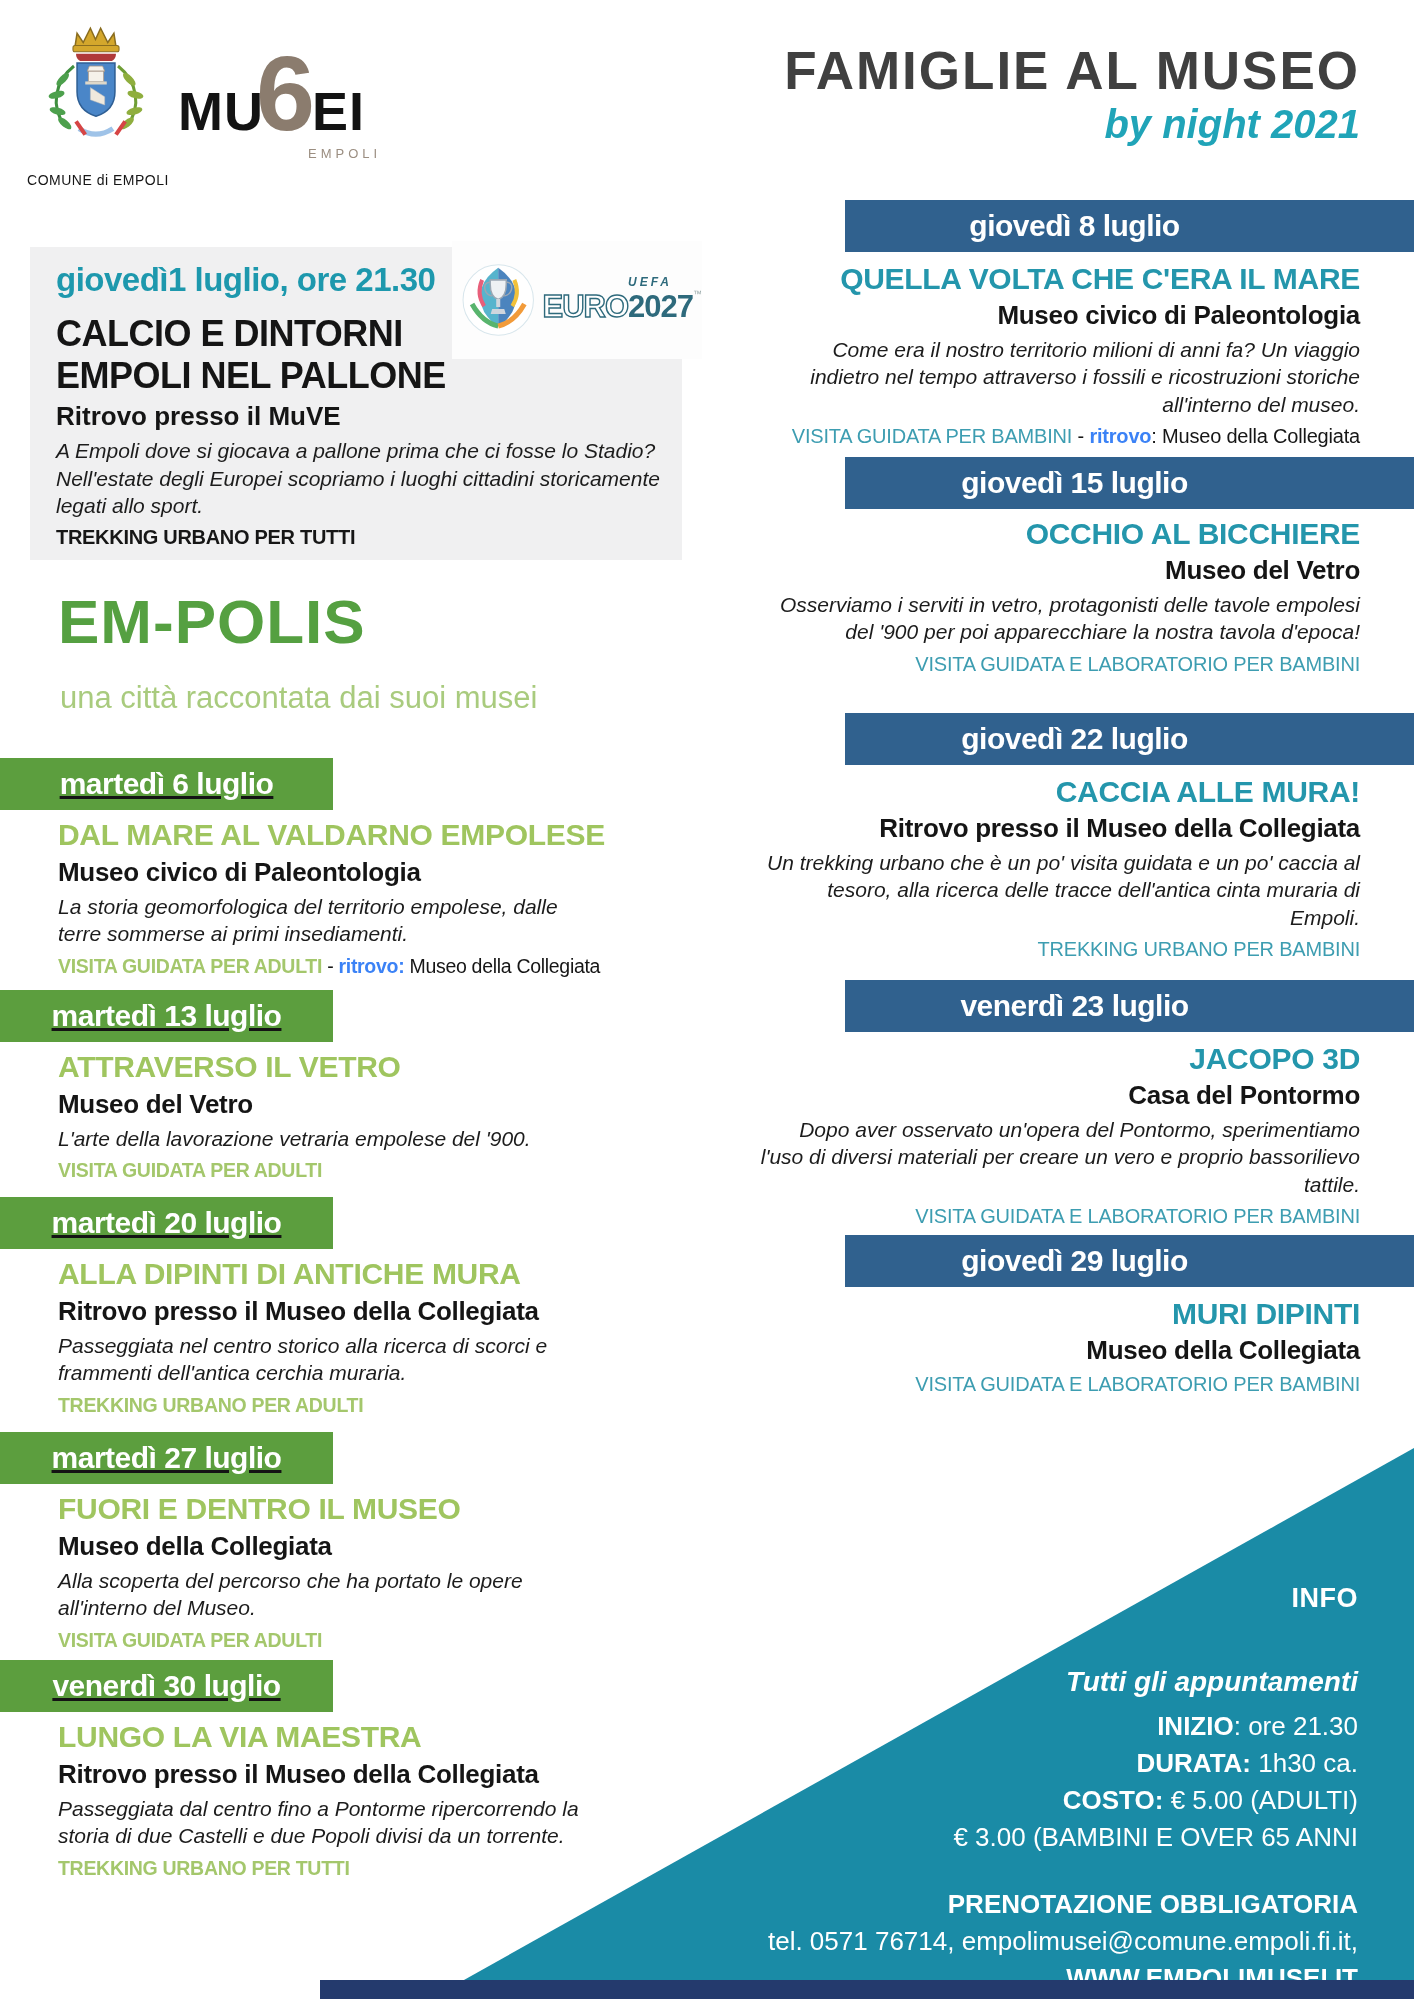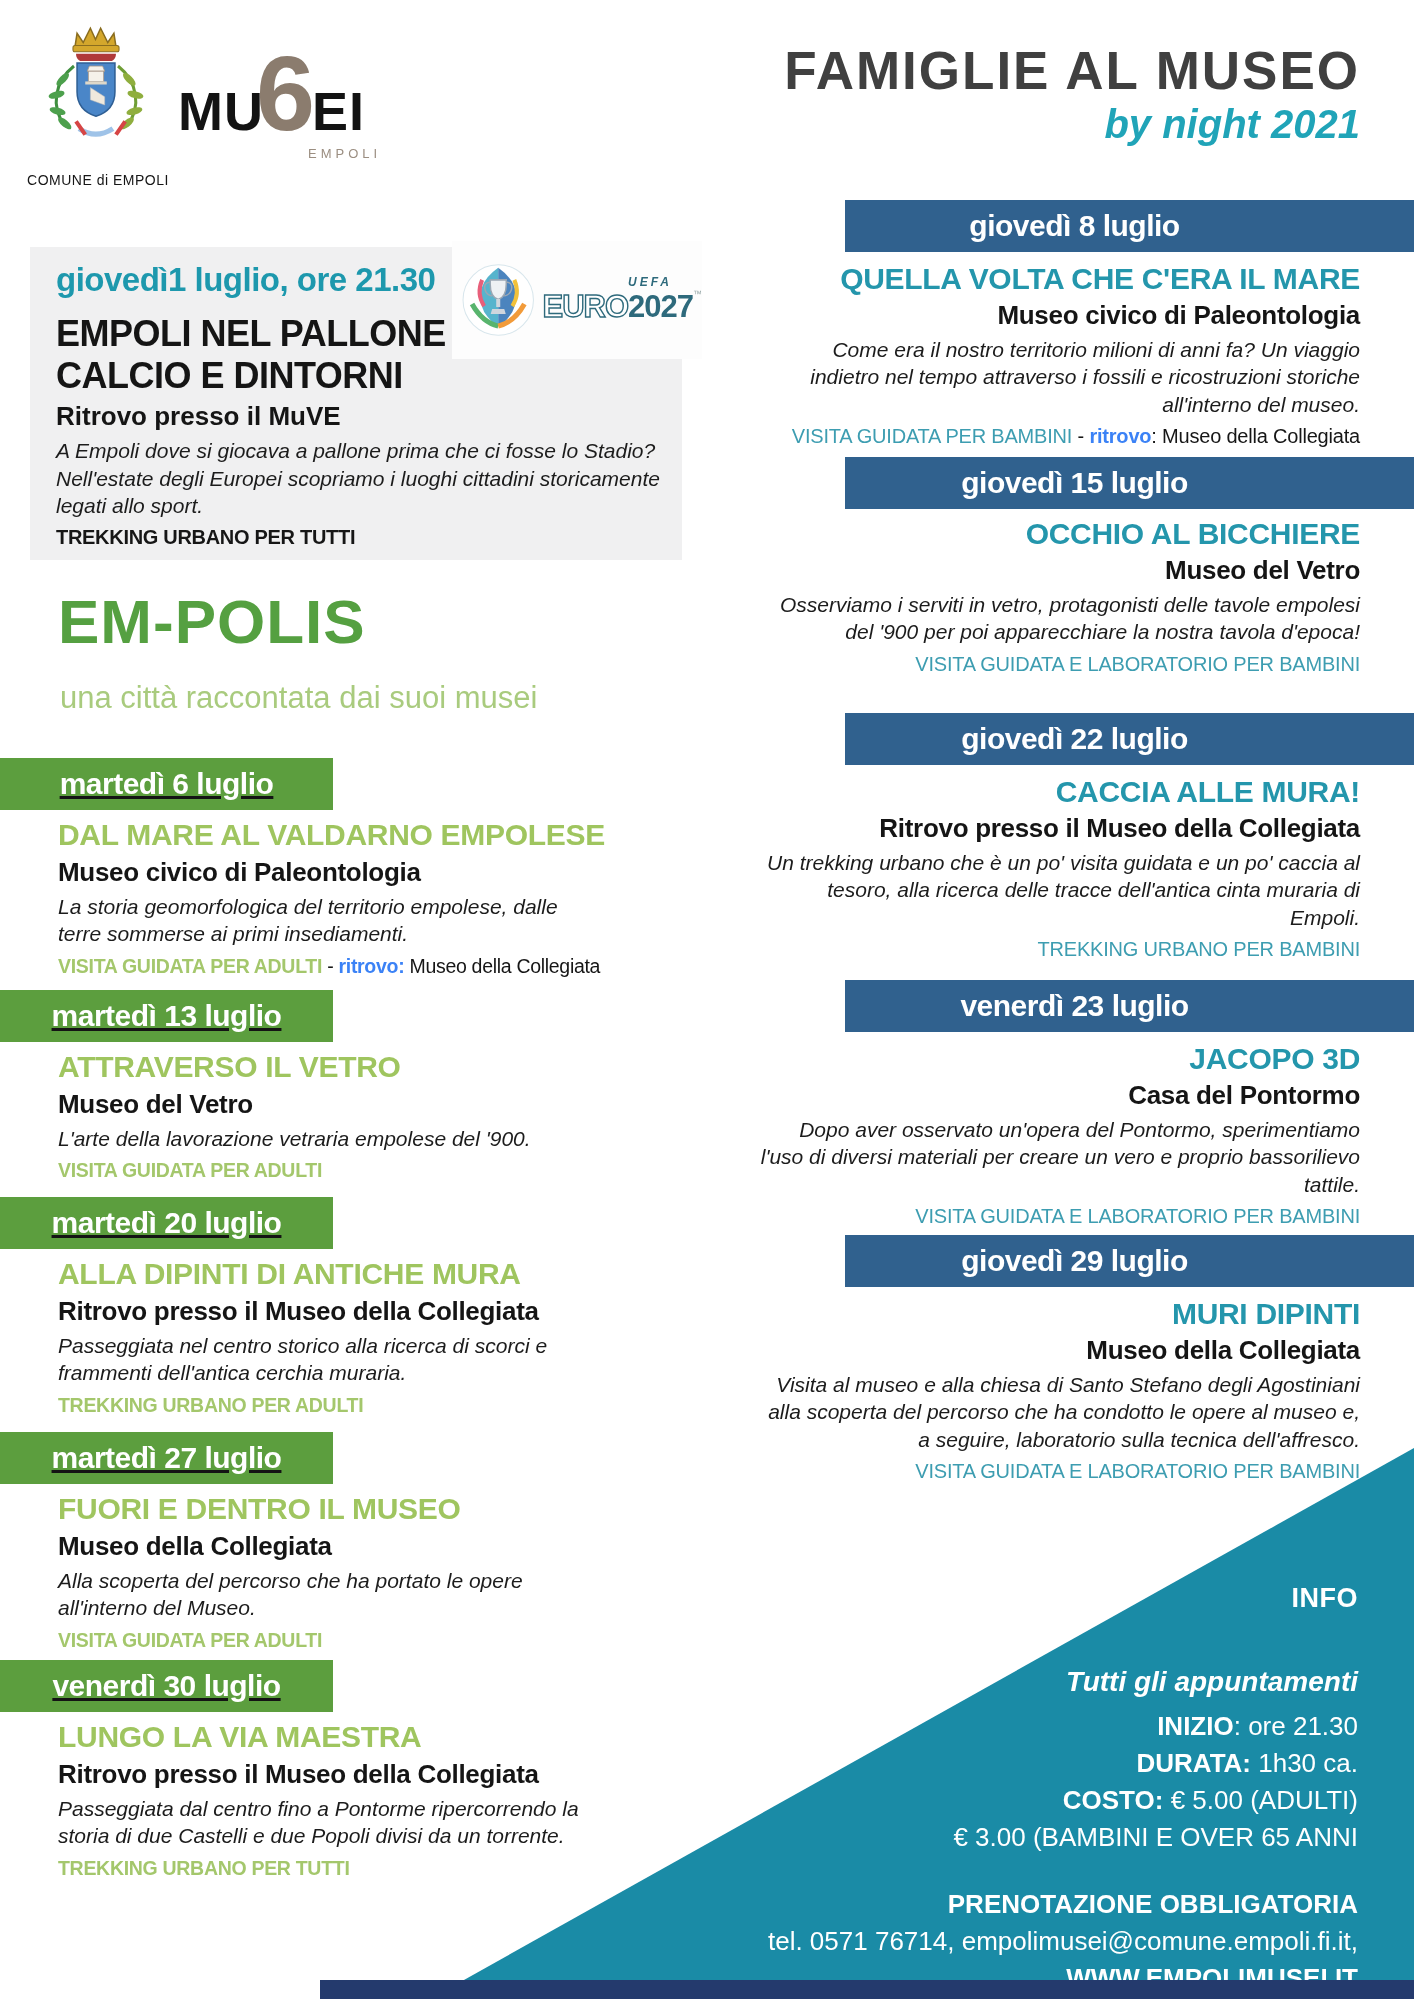--- a/index.html
+++ b/index.html
@@ -141,22 +141,22 @@
         <path d="M28 18 q-7 1 -5 8 q1.5 5 7 6 M44 18 q7 1 5 8 q-1.5 5 -7 6" fill="none" stroke="#9aa7b4" stroke-width="1.5"></path>
         <rect x="34" y="35" width="4" height="8" fill="#cfd6dd"></rect>
         <path d="M30 45 h12 l1.5 5 h-15 z" fill="#cfd6dd"></path>
       </svg>
       <div class="euro-text">
         <span class="euro-uefa">UEFA</span>
         <span class="euro-row"><span class="euro-word">EURO</span><span class="euro-year">2027</span><span class="euro-tm">™</span></span>
       </div>
     </div>
     <div class="f-title">
+      <div>CALCIO E DINTORNI</div>
       <div>EMPOLI NEL PALLONE</div>
-      <div>CALCIO E DINTORNI</div>
     </div>
     <div class="f-venue">Ritrovo presso il MuVE</div>
     <div class="f-desc">A Empoli dove si giocava a pallone prima che ci fosse lo Stadio? Nell'estate degli Europei  scopriamo i luoghi cittadini  storicamente legati allo sport.</div>
     <div class="f-tag">TREKKING URBANO PER TUTTI</div>
   </div>
 
   <div class="empolis">EM-POLIS</div>
   <div class="empolis-sub">una città raccontata dai suoi musei</div>
 
   <div class="gbanner" style="top:758px">
@@ -248,21 +248,20 @@
     <div class="r-desc">Dopo aver osservato un'opera del Pontormo, sperimentiamo l'uso di diversi materiali per creare un vero e proprio bassorilievo tattile.</div>
     <div class="r-tag"><span class="tagc">VISITA GUIDATA E LABORATORIO PER BAMBINI</span></div>
   </div>
 
   <div class="rbanner" style="top:1235px">
       <span class="banner-text">giovedì 29 luglio</span>
     </div>
   <div class="revent" style="top:1297px">
     <div class="r-title">MURI DIPINTI</div>
     <div class="r-venue">Museo della Collegiata</div>
-    <div class="r-desc">Visita al museo e alla chiesa di Santo Stefano degli Agostiniani alla scoperta del percorso che ha condotto le opere al museo e, a seguire, laboratorio sulla tecnica dell'affresco.</div>
     <div class="r-tag"><span class="tagc">VISITA GUIDATA E LABORATORIO PER BAMBINI</span></div>
   </div>
 
   <div class="info-triangle"></div>
   <div class="info-content">
     <div class="info-heading">INFO</div>
     <div class="info-sub">Tutti gli appuntamenti</div>
     <div class="info-line"><span class="b">INIZIO</span><span>: ore 21.30</span></div>
     <div class="info-line"><span class="b">DURATA:</span><span> 1h30 ca.</span></div>
     <div class="info-line"><span class="b">COSTO:</span><span> € 5.00 (ADULTI)</span></div>

